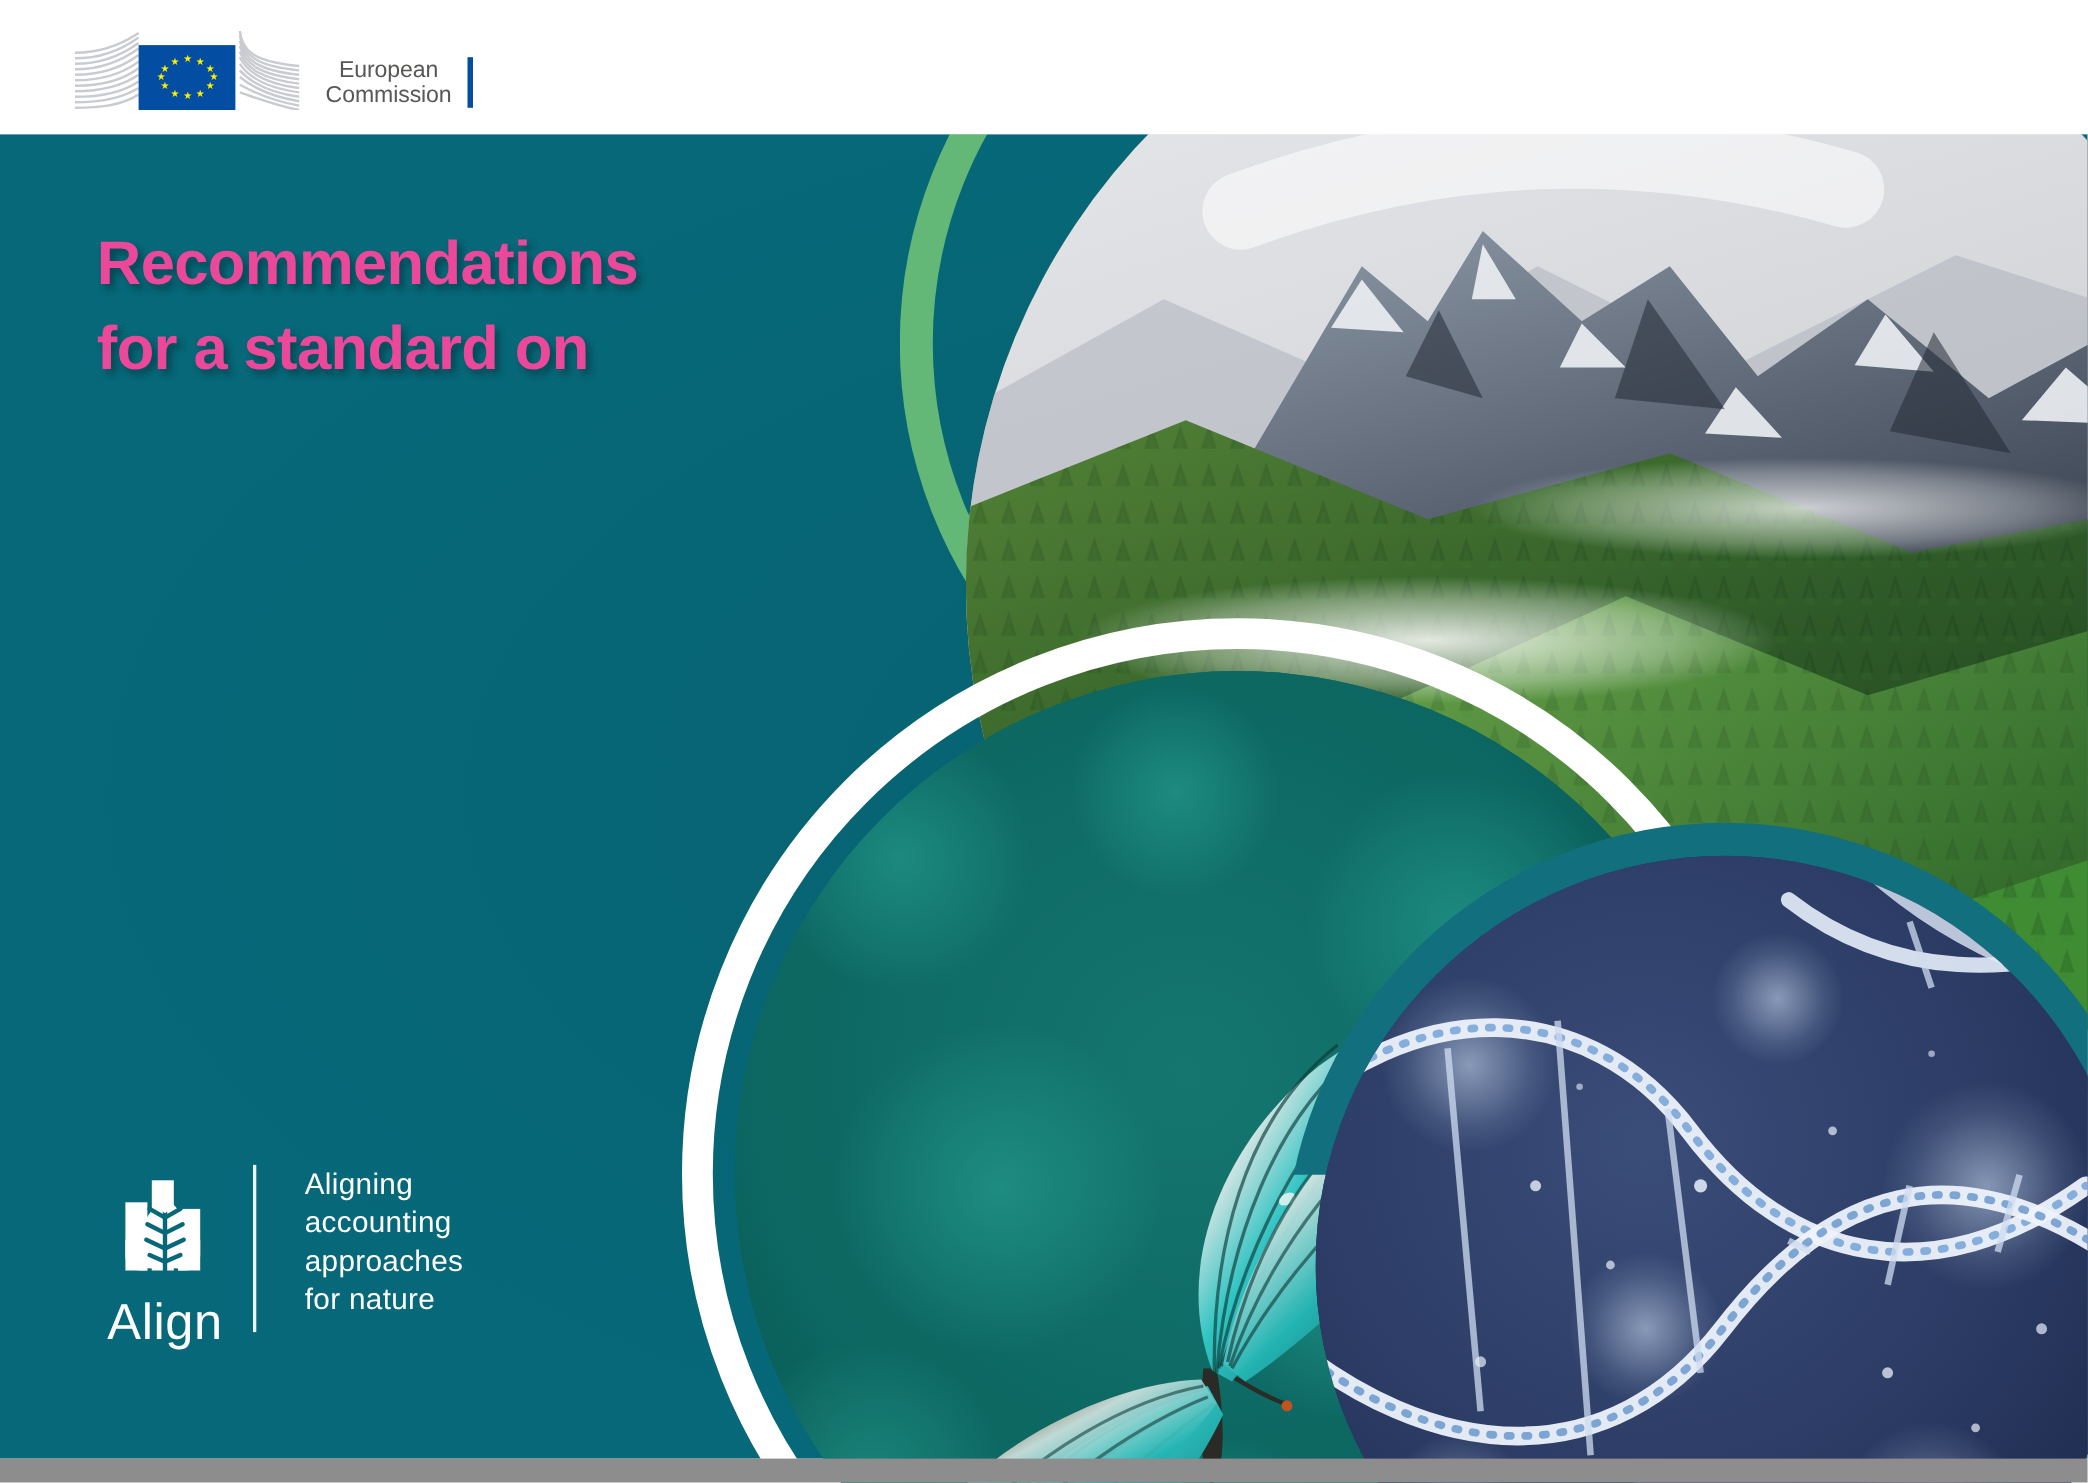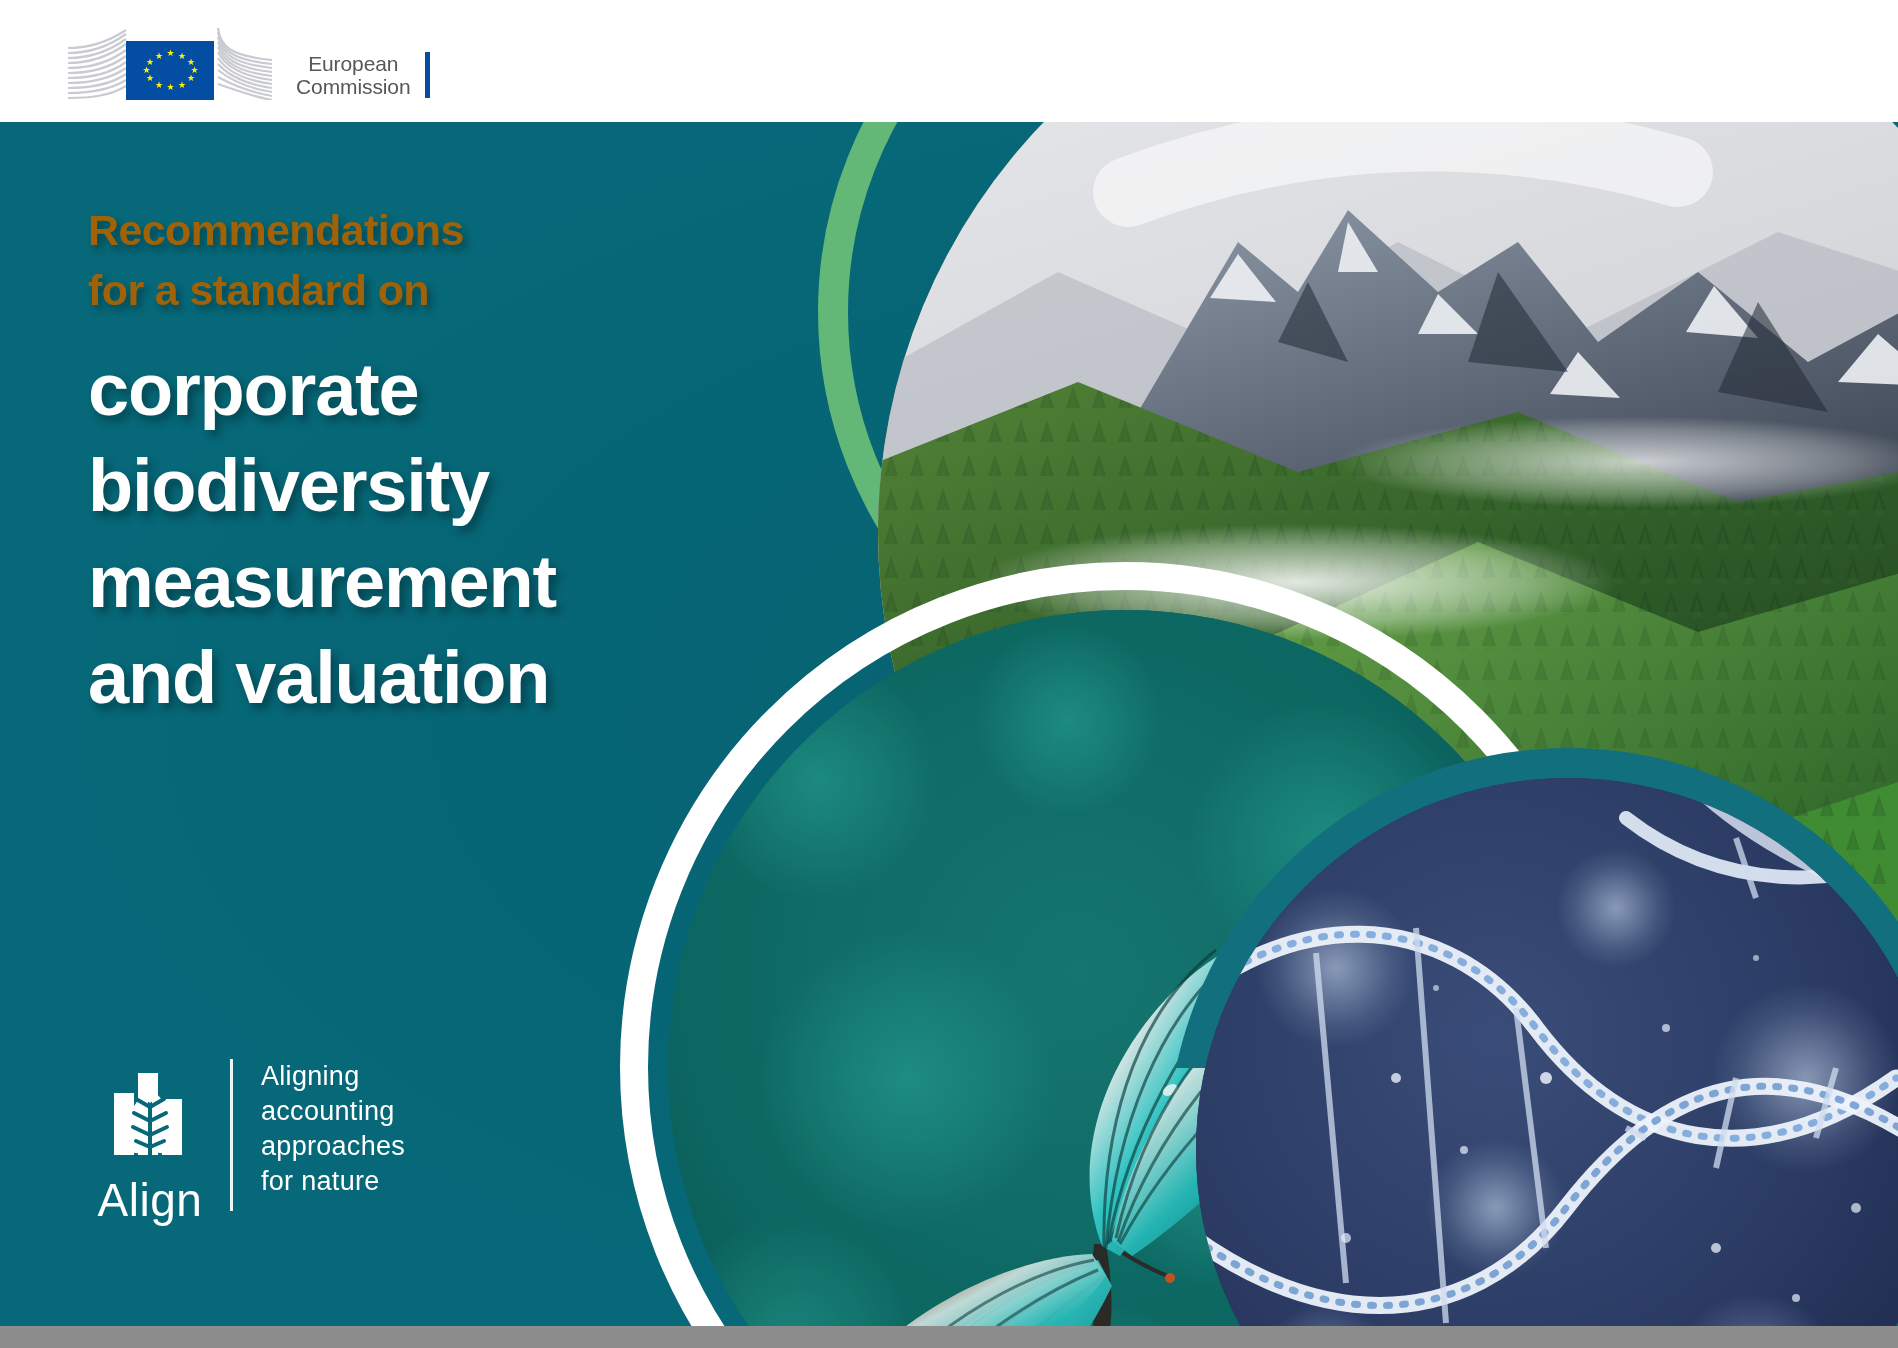--- a/index.html
+++ b/index.html
@@ -49,42 +49,42 @@
 
   
   #bottom-strip {
     position:absolute; left:0; top:1326px; width:1898px; height:22px;
     background:#8d8d8d; z-index:60;
   }
 
   
   #title-block { position:absolute; left:88px; top:200px; z-index:30; width:700px; }
   #subtitle {
-    color:#a16207; font-weight:700; font-size:43px; line-height:60px;
+    color:#ec4899; font-weight:700; font-size:56px; line-height:77px;
     letter-spacing:-0.6px;
     text-shadow:4px 5px 7px rgba(0,32,38,.45);
     white-space:pre-line;
   }
   #main-title {
     color:#ffffff; font-weight:700; font-size:74px; line-height:96px;
     letter-spacing:-1.2px; margin-top:22px;
     text-shadow:5px 6px 8px rgba(0,32,38,.45);
     white-space:pre-line;
   }
 
   
   #align-logo { position:absolute; left:96px; top:1055px; z-index:30;
     display:flex; align-items:flex-start; }
   #align-mark { width:108px; }
   #align-word { color:#ffffff; font-size:46px; line-height:46px;
     font-weight:300; letter-spacing:0.5px; margin-top:10px; text-align:center; }
   #align-rule { width:3px; height:152px; background:#ffffff;
     margin:4px 28px 0 26px; opacity:.92; }
   #align-tagline { color:#ffffff; font-size:27px; line-height:35px;
-    font-weight:300; letter-spacing:.3px; padding-top:4px; white-space:pre-line; }
+    font-weight:300; letter-spacing:.3px; padding-top:4px; white-space:pre-line;margin-left:16px; }
 
   
   .deco { position:absolute; }
 
   
   #green-ring {
     left:818px; top:-108px; width:840px; height:840px;
     border-radius:50%;
     border:30px solid #63B878;
     clip-path: polygon(0% 0%, 52% 0%, 52% 100%, 0% 100%);
@@ -488,24 +488,20 @@
         <div>European</div>
         <div>Commission</div>
       </div>
       <div id="eu-bar"></div>
     </div>
   </div>
 
   <div id="title-block">
     <div id="subtitle">Recommendations
 for a standard on</div>
-    <div id="main-title">corporate
-biodiversity
-measurement
-and valuation</div>
   </div>
 
   <div id="align-logo">
     <div>
       <div id="align-mark">
         <svg width="108" height="108" viewBox="0 0 108 108">
           <g fill="#ffffff">
 
             <rect x="18" y="38" width="20" height="62"></rect>
             <rect x="42" y="18" width="20" height="82"></rect>

